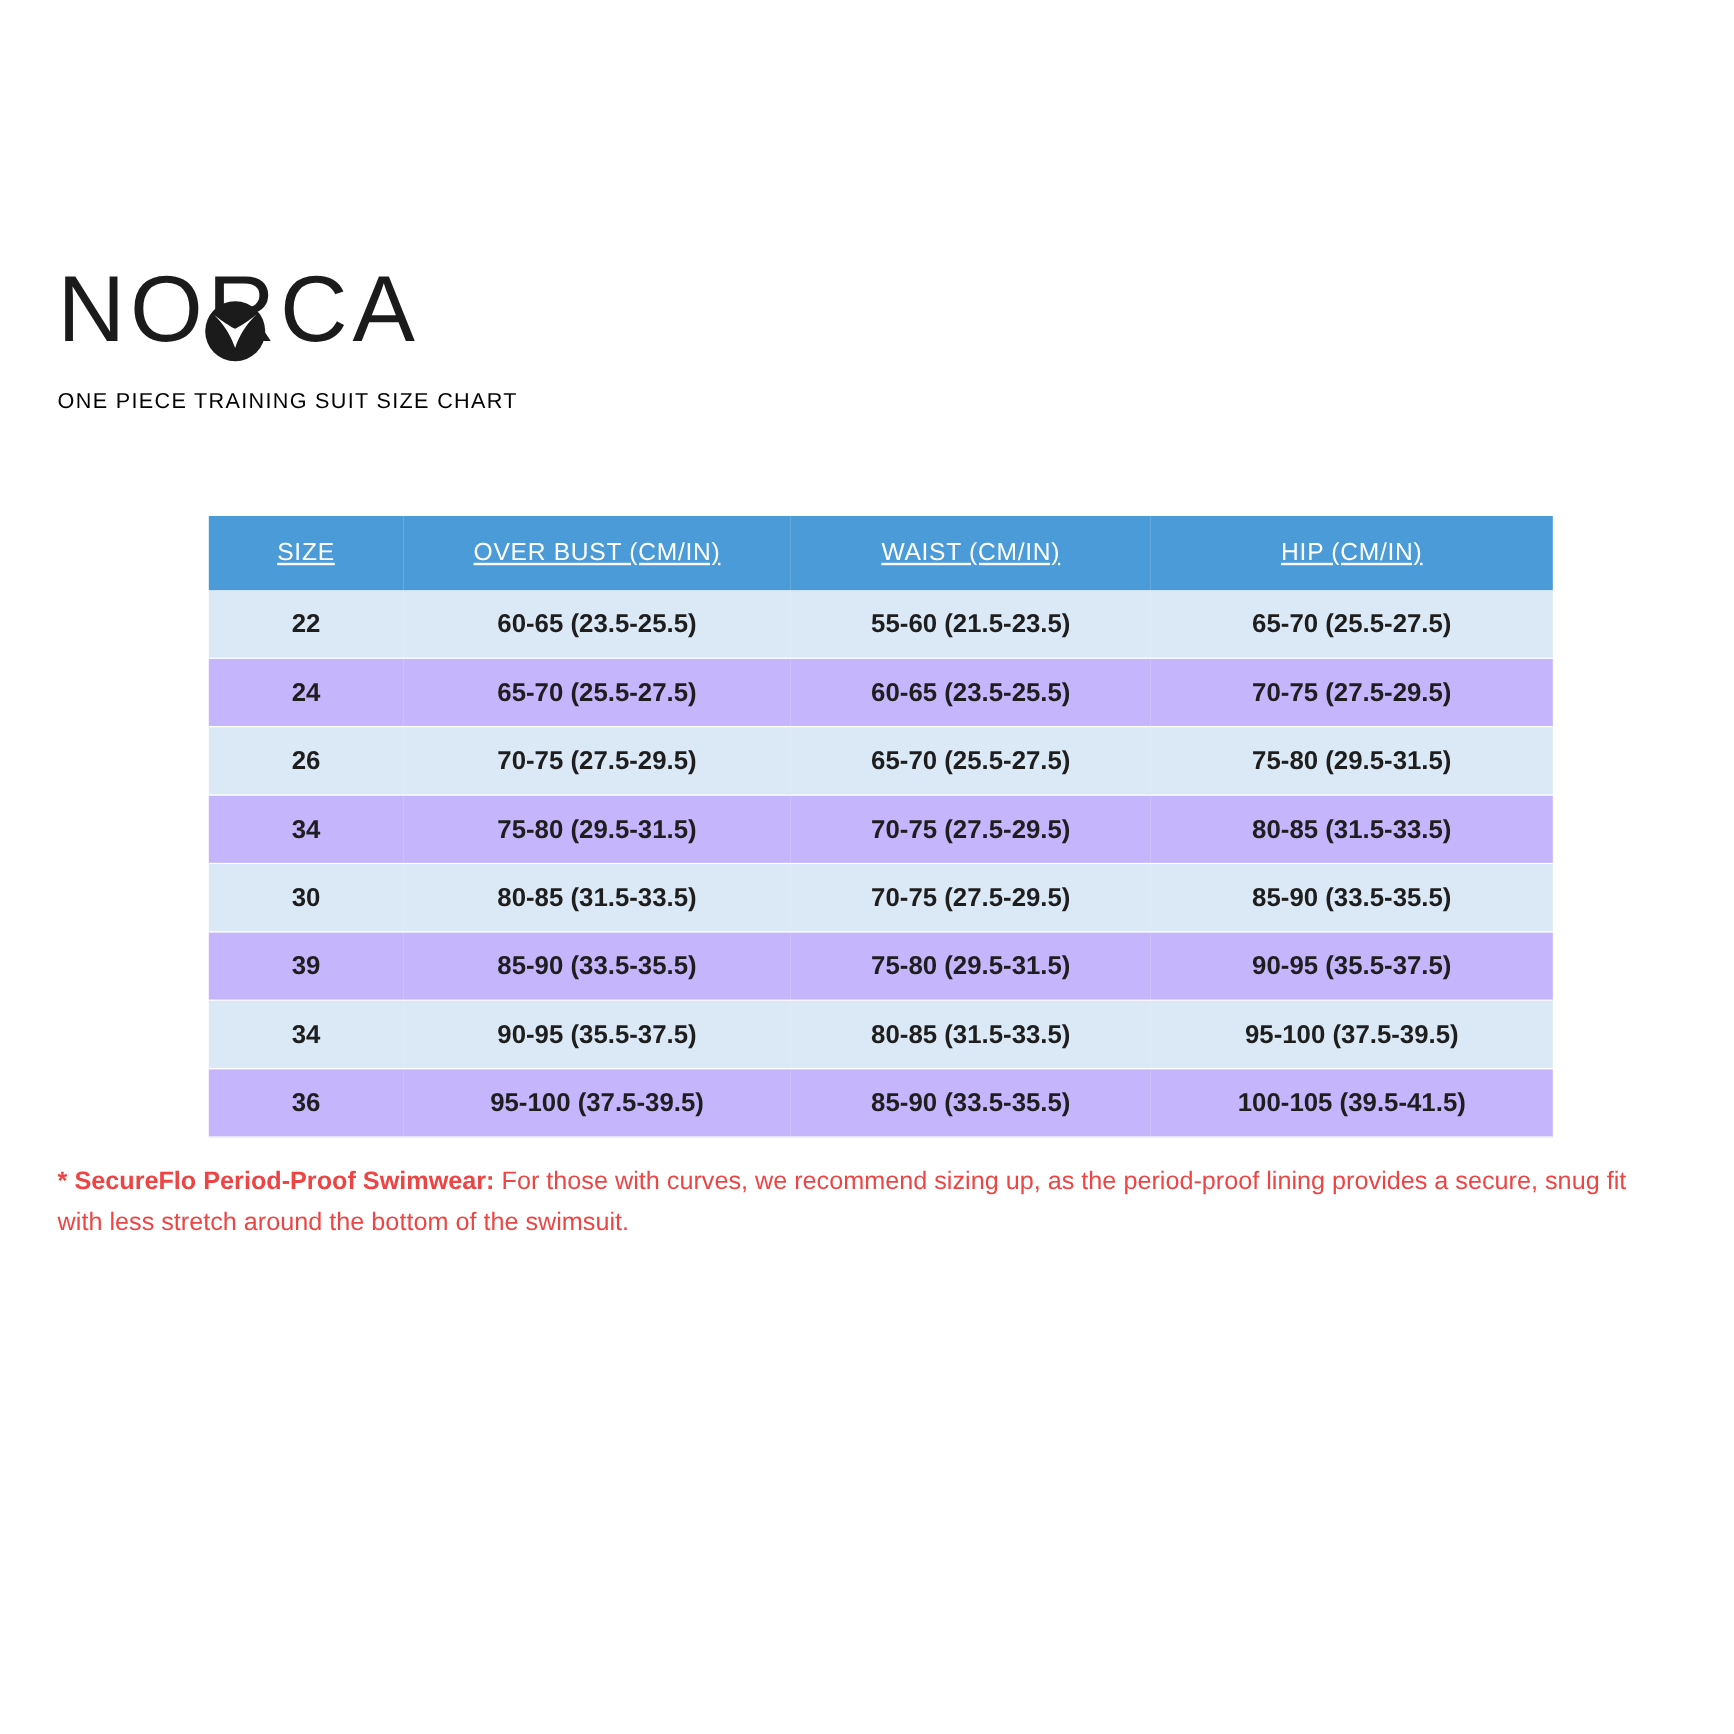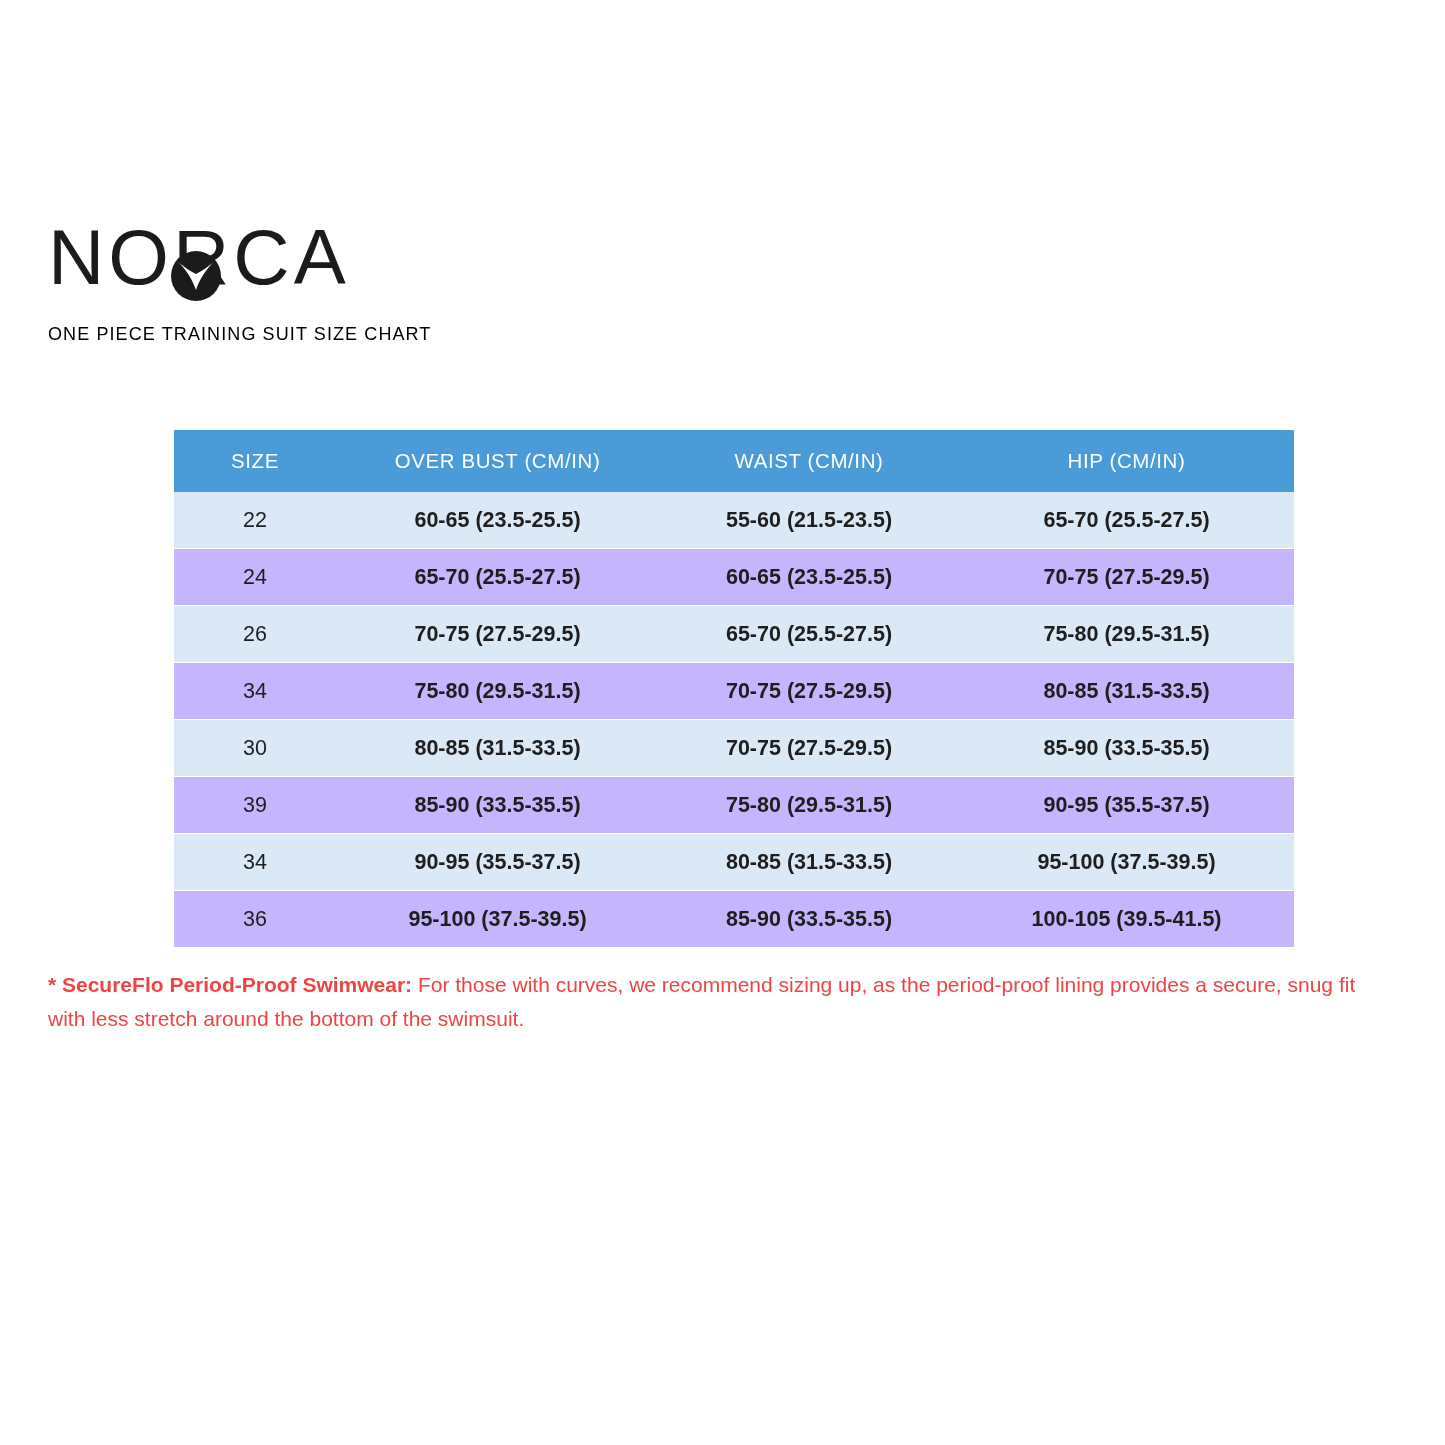--- a/index.html
+++ b/index.html
@@ -71,38 +71,39 @@
   }
   table.size-chart th {
     background: #4a9bd8;
     color: #ffffff;
     font-size: 20.5px;
     font-weight: 400;
     letter-spacing: 0.6px;
     height: 60px;
     vertical-align: middle;
     text-align: center;
+    text-decoration: underline;
   }
   table.size-chart td {
     height: 54px;
     font-size: 21.5px;
     color: #1e1e1e;
     text-align: center;
     vertical-align: middle;
     border-bottom: 1px solid #ffffff;
     font-weight: bold;
   }
   table.size-chart tr.odd td {
     background: #dbe8f6;
   }
   table.size-chart tr.even td {
     background: #c4b5fd;
   }
   table.size-chart td.size-col {
-    font-weight: normal;
+    font-weight: bold;
   }
   col.c1 { width: 162px; }
   col.c2 { width: 323px; }
   col.c3 { width: 300px; }
   col.c4 { width: 335px; }
 
   
   .footnote {
     position: absolute;
     left: 48px;

